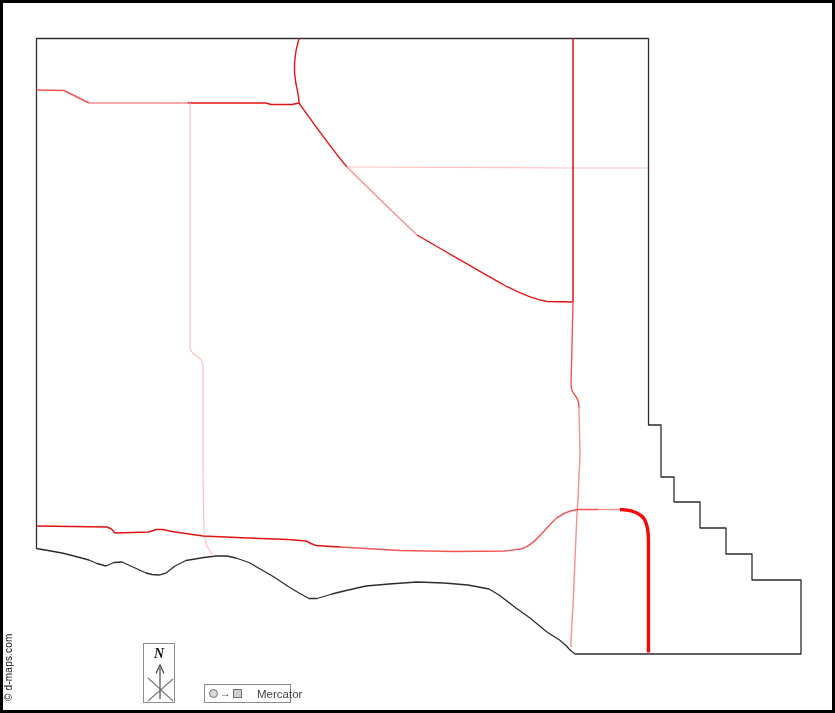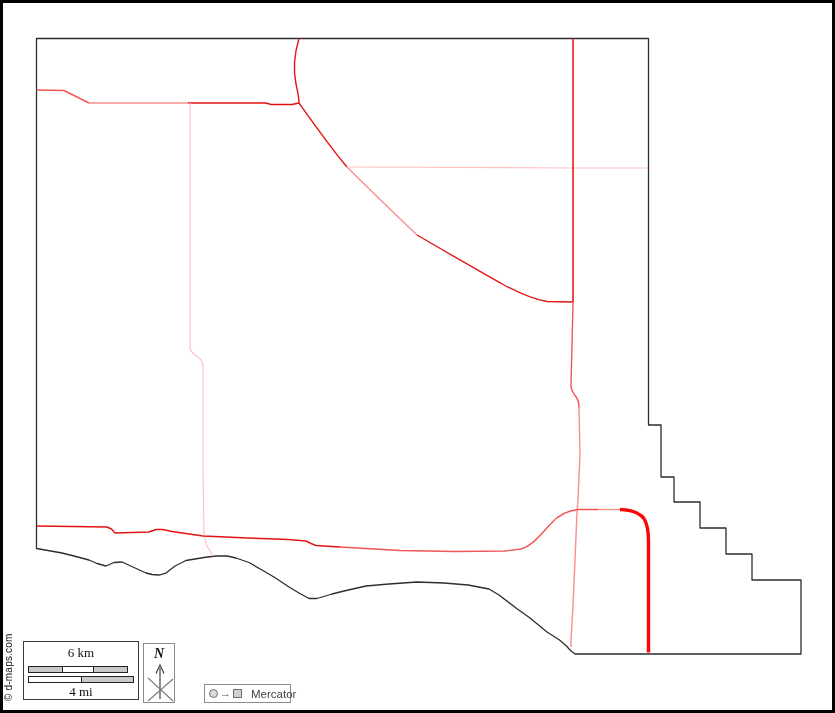--- a/index.html
+++ b/index.html
@@ -36,21 +36,21 @@
   #north-compass{position:absolute;left:0;top:16px;}
 
   
   #mercator-box{left:204px;top:684px;width:87px;height:19px;border:1px solid #8c8c8c;
                 box-sizing:border-box;display:flex;align-items:center;padding:0 0 0 4px;}
   .legend-circle{width:9px;height:9px;border-radius:50%;background:#d9d9d9;
                  border:1px solid #6f6f6f;box-sizing:border-box;flex:none;}
   .legend-arrow{color:#555;font-size:11px;line-height:9px;margin:0 2px;flex:none;}
   .legend-square{width:9px;height:9px;background:#cfcfcf;border:1px solid #6f6f6f;
                  box-sizing:border-box;flex:none;}
-  #mercator-label{color:#3f3f3f;font-size:11.5px;margin-left:9px;white-space:nowrap;}
+  #mercator-label{color:#3f3f3f;font-size:11.5px;margin-left:15px;white-space:nowrap;}
 
   
   #copyright{position:absolute;left:3px;top:701px;z-index:10;transform:rotate(-90deg);
              transform-origin:0 0;font-size:10px;color:#111;white-space:nowrap;
              letter-spacing:0.2px;}
 </style>
 </head>
 <body>
 
 <div id="page">
@@ -72,33 +72,20 @@
       <path d="M 203 367 L 203 470 L 204 532 L 205.5 542 C 207 548 210.5 551 213 556" fill="none" stroke="#ffc2c2" stroke-width="1.2" stroke-linejoin="round"></path>
       <path d="M 36.5 526 L 107 527 L 111.5 529 L 115 533 L 149 532 L 156 529.5 L 163 529.5 L 172 531.5 L 203 536 L 248 538 L 288 539.5 L 306 541 L 311 543.5 L 316 545.5 L 340 547" fill="none" stroke="#e51212" stroke-width="1.4" stroke-linejoin="round"></path>
       <path d="M 340 547 L 400 550.5 L 455 551.5 L 505 551 L 521 549" fill="none" stroke="#f25555" stroke-width="1.4" stroke-linejoin="round"></path>
       <path d="M 521 549 C 533 545.5 541 534 551 523.5 C 559 514.5 567 510.5 578 509.5 L 598 509.5" fill="none" stroke="#f25555" stroke-width="1.4" stroke-linejoin="round"></path>
       <path d="M 598 509.5 L 620 509.5" fill="none" stroke="#f98f8f" stroke-width="1.4" stroke-linejoin="round"></path>
       <path d="M 620 509.5 C 634 510 641 513.5 644.5 519.5 C 647.5 525 648.5 532 648.5 541 L 648.5 652.5" fill="none" stroke="#fb0505" stroke-width="3.4" stroke-linejoin="round"></path>
     </svg>
 
   <div id="frame"></div>
 
-  <div id="scale-box" class="overlay">
-    <div id="scale-km-label" class="scale-label">6 km</div>
-    <div id="km-bar" class="scale-bar">
-      <div class="seg gray"></div>
-      <div class="seg white mid"></div>
-      <div class="seg gray"></div>
-    </div>
-    <div id="mi-bar" class="scale-bar">
-      <div class="seg white"></div>
-      <div class="seg gray"></div>
-    </div>
-    <div id="scale-mi-label" class="scale-label">4 mi</div>
-  </div>
 
   <div id="north-box" class="overlay">
     <div id="north-label">N</div>
     <svg id="north-compass" width="32" height="44" viewBox="0 0 32 44">
       <line x1="16" y1="8" x2="16" y2="39" stroke="#444" stroke-width="1.2"></line>
       <polyline points="12,13.5 16,5 20,13.5" fill="none" stroke="#444" stroke-width="1.2"></polyline>
       <line x1="4" y1="18" x2="29" y2="41" stroke="#7a7a7a" stroke-width="1.1"></line>
       <line x1="29" y1="19" x2="4" y2="41" stroke="#7a7a7a" stroke-width="1.1"></line>
     </svg>
   </div>

